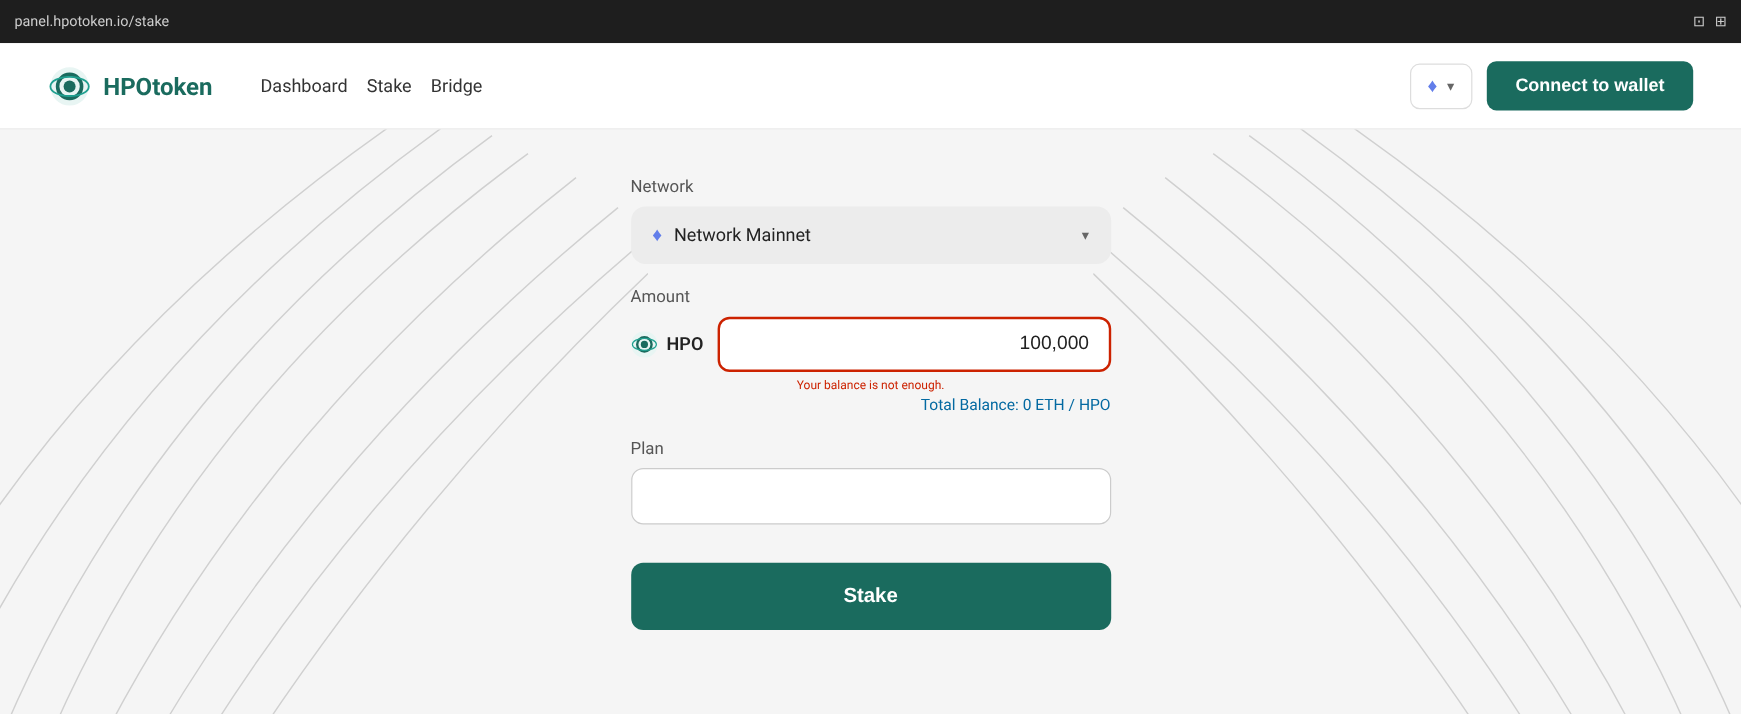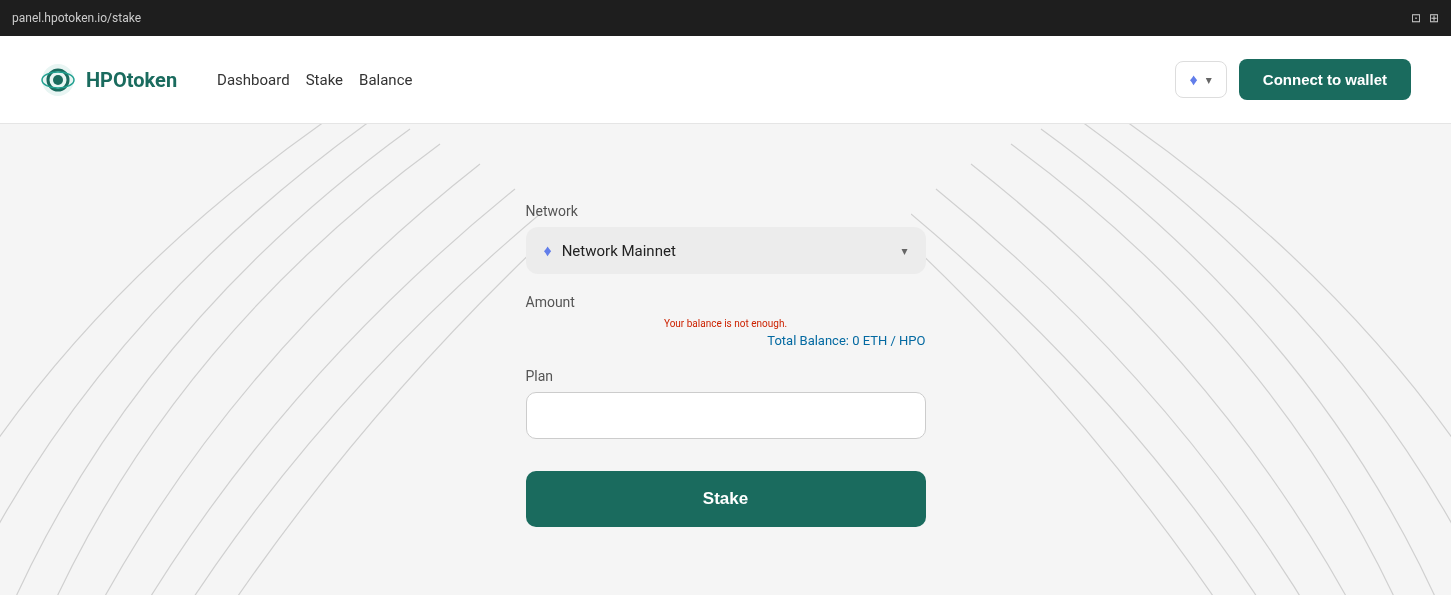--- a/index.html
+++ b/index.html
@@ -25,21 +25,21 @@
     .browser-bar-icons {
       display: flex;
       gap: 8px;
       align-items: center;
     }
 
     
     .navbar {
       background: #fff;
       border-bottom: 1px solid #e5e5e5;
-      height: 88px;
+      height: 72px;
       display: flex;
       align-items: center;
       padding: 0 40px;
       justify-content: space-between;
     }
     .nav-left {
       display: flex;
       align-items: center;
       gap: 40px;
     }
@@ -136,21 +136,20 @@
     }
 
     
     .form-panel {
       position: relative;
       z-index: 10;
       width: 400px;
       display: flex;
       flex-direction: column;
       gap: 0;
-      margin-top: 39px;
     }
 
     .field-group {
       margin-bottom: 20px;
     }
 
     .field-label {
       font-size: 14px;
       color: #555;
       margin-bottom: 8px;
@@ -272,21 +271,21 @@
         <circle cx="18" cy="18" r="16" fill="#e8f5f3"></circle>
         <circle cx="18" cy="18" r="10" fill="none" stroke="#1a6b5e" stroke-width="3"></circle>
         <circle cx="18" cy="18" r="5" fill="#1a6b5e"></circle>
         <ellipse cx="18" cy="18" rx="16" ry="8" fill="none" stroke="#20a090" stroke-width="1.5"></ellipse>
       </svg>
       <span class="logo-text">HPOtoken</span>
     </div>
     <div class="nav-links">
       <a class="nav-link">Dashboard</a>
       <a class="nav-link">Stake</a>
-      <a class="nav-link">Balance</a>
+      <a class="nav-link">Bridge</a>
     </div>
   </div>
   <div class="nav-right">
     <div class="network-selector">
       <span class="eth-diamond">♦</span>
       <span class="chevron-down">▾</span>
     </div>
     <button class="connect-wallet-btn">Connect to wallet</button>
   </div>
 </nav>
@@ -323,20 +322,32 @@
         <div class="network-dropdown-left">
           <span class="eth-diamond">♦</span>
           <span>Network Mainnet</span>
         </div>
         <span class="chevron-down">▾</span>
       </div>
     </div>
 
     <div class="field-group">
       <label class="field-label">Amount</label>
+      <div class="amount-row">
+        <div class="amount-token-badge">
+          <svg class="hpo-logo-mini" viewBox="0 0 22 22" fill="none">
+            <circle cx="11" cy="11" r="11" fill="#e8f5f3"></circle>
+            <circle cx="11" cy="11" r="6" fill="none" stroke="#1a6b5e" stroke-width="2"></circle>
+            <circle cx="11" cy="11" r="3" fill="#1a6b5e"></circle>
+            <ellipse cx="11" cy="11" rx="10" ry="5" fill="none" stroke="#20a090" stroke-width="1"></ellipse>
+          </svg>
+          <span>HPO</span>
+        </div>
+        <input class="amount-input" type="text" value="100,000" style="">
+      </div>
       <div class="error-msg">Your balance is not enough.</div>
       <div class="balance-text">Total Balance: 0 ETH / HPO</div>
     </div>
 
     <div class="field-group">
       <label class="field-label">Plan</label>
       <input class="plan-input" type="text" placeholder="" style="">
     </div>
 
     <button class="stake-btn">Stake</button>

